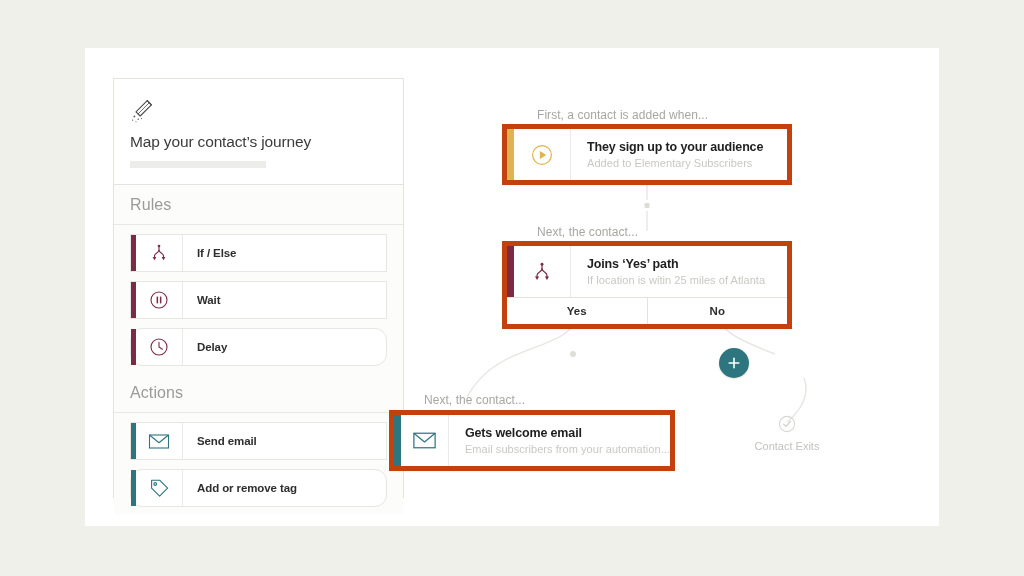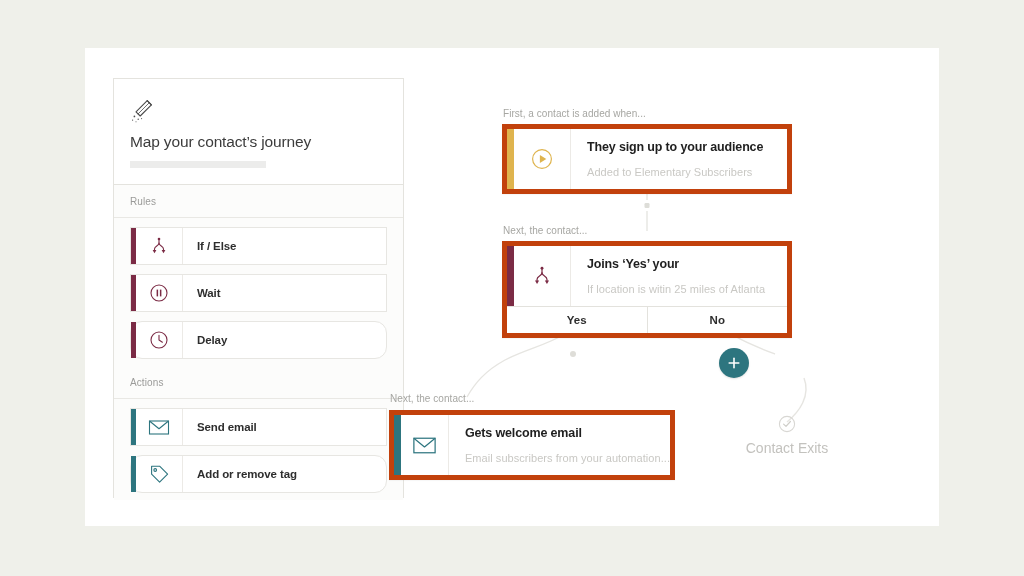--- a/index.html
+++ b/index.html
@@ -48,21 +48,21 @@
     margin: 0 0 10px 0;
     font-weight: 400;
     white-space: nowrap;
   }
   .sb-subbar {
     width: 136px;
     height: 7px;
     background: #ececeb;
   }
   .sb-section-label {
-    font-size: 10px;
+    font-size: 16px;
     color: #9b9b99;
     padding: 11px 16px 10px 16px;
     background: #fcfcfb;
     border-bottom: 1px solid #e9e8e4;
     letter-spacing: 0.1px;
   }
   .sb-group { padding: 9px 16px 7px 16px; background: #fcfcfb; }
   .sb-item {
     display: flex;
     align-items: stretch;
@@ -93,24 +93,25 @@
     color: #2e2e2e;
     letter-spacing: -0.1px;
   }
 
   
   #flow { position: absolute; left: 0; top: 0; width: 854px; height: 478px; }
   #flow-svg { position: absolute; left: 0; top: 0; }
 
   .caption {
     position: absolute;
-    font-size: 10px;
+    font-size: 12px;
     color: #a6a6a2;
     letter-spacing: 0.05px;
     white-space: nowrap;
+    margin-left: 34px;
   }
 
   .node {
     position: absolute;
     background: #ffffff;
     border: 5px solid #c2410c;
     box-sizing: border-box;
     box-shadow: 0 1px 1px rgba(0,0,0,0.03);
   }
   .node-main { display: flex; align-items: stretch; }
@@ -129,21 +130,21 @@
   .node-title {
     font-size: 12.5px;
     font-weight: bold;
     color: #1f1f1f;
     letter-spacing: -0.15px;
     white-space: nowrap;
   }
   .node-sub {
     font-size: 11px;
     color: #c9c8c4;
-    margin-top: 12px;
+    margin-top: 3px;
     letter-spacing: 0.05px;
     white-space: nowrap;
   }
   .branch-row {
     display: flex;
     border-top: 1px solid #e3e2dd;
     height: 26px;
   }
   .branch-cell {
     flex: 1 1 50%;
@@ -162,21 +163,21 @@
     height: 30px;
     border-radius: 50%;
     background: #2d757f;
     display: flex;
     align-items: center;
     justify-content: center;
     box-shadow: 0 1px 2px rgba(0,0,0,0.12);
   }
   #exit-node { position: absolute; text-align: center; }
   .exit-label {
-    font-size: 14px;
+    font-size: 11px;
     color: #c3c2be;
     margin-top: 3px;
     white-space: nowrap;
   }
 </style>
 </head>
 <body>
 
 <div id="canvas">
 
@@ -321,21 +322,21 @@
               <path d="M10 6 C10 9 14.5 9 14.5 12 V13.5"></path>
             </g>
             <g fill="#7b2b45">
               <path d="M5.5 16.2 L3.6 13.0 H7.4 Z"></path>
               <path d="M14.5 16.2 L12.6 13.0 H16.4 Z"></path>
               <circle cx="10" cy="2" r="1.3"></circle>
             </g>
           </svg>
         </div>
         <div class="node-body">
-          <div class="node-title">Joins ‘Yes’ your</div>
+          <div class="node-title">Joins ‘Yes’ path</div>
           <div class="node-sub">If location is witin 25 miles of Atlanta</div>
         </div>
       </div>
       <div class="branch-row">
         <div class="branch-cell">Yes</div>
         <div class="branch-cell">No</div>
       </div>
     </div>
 
     <div class="caption" style="left:305px; top:345px;">Next, the contact...</div>

